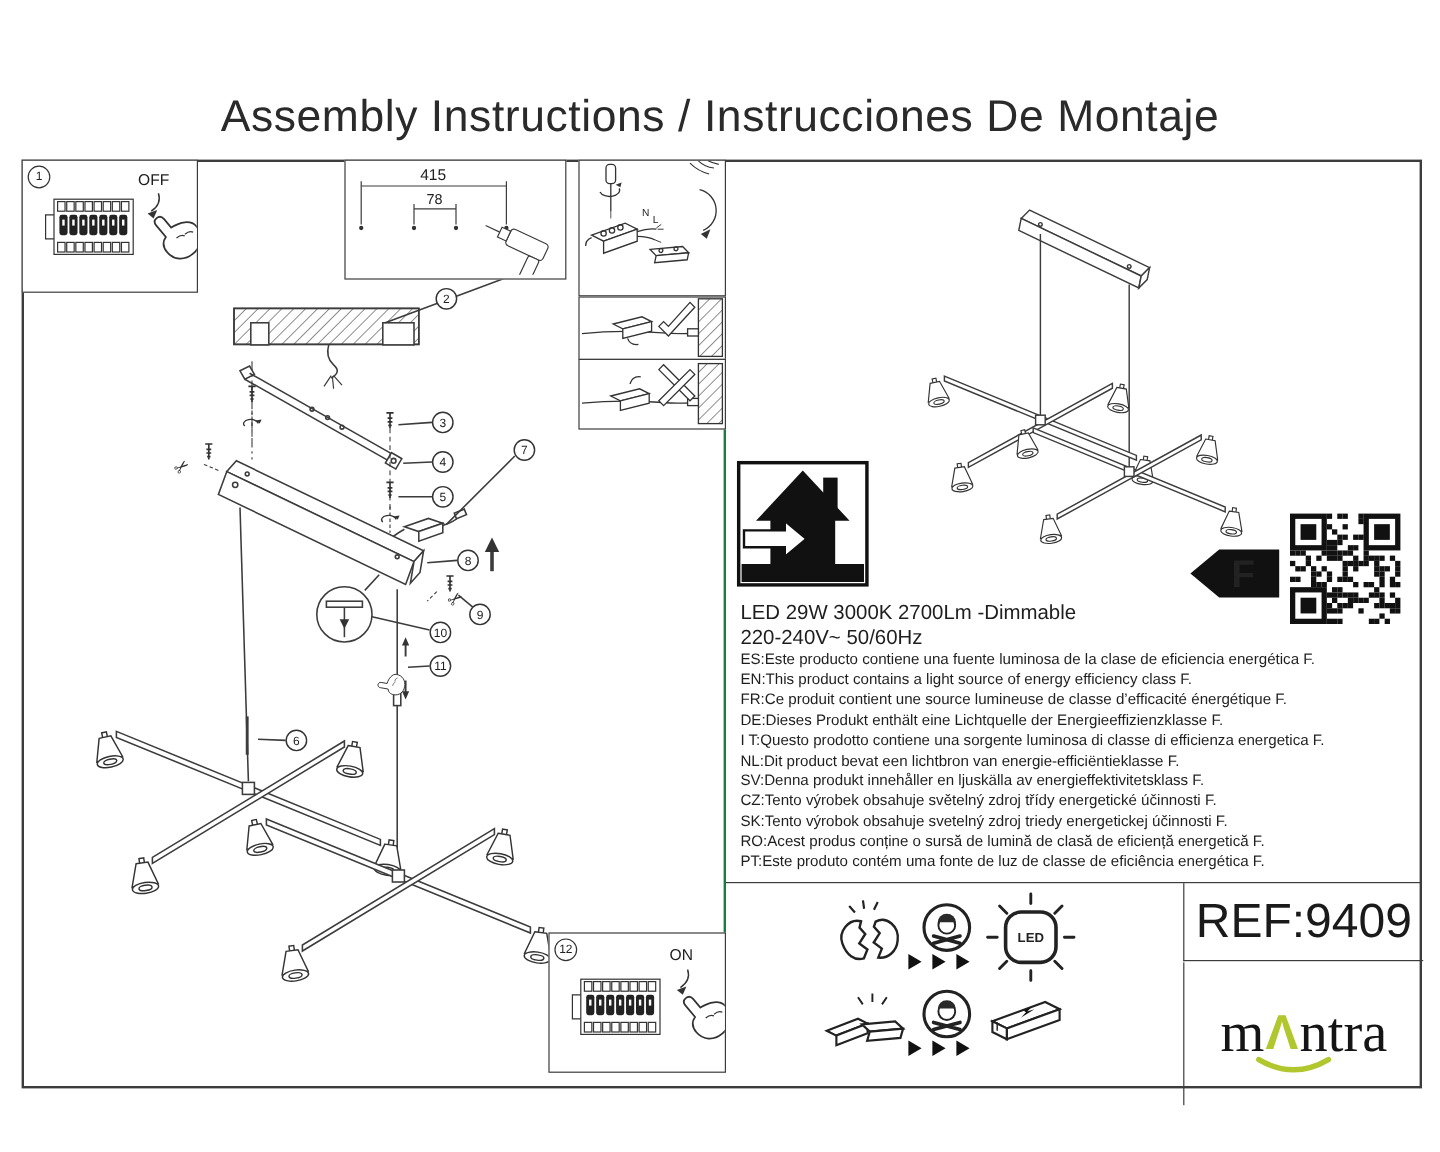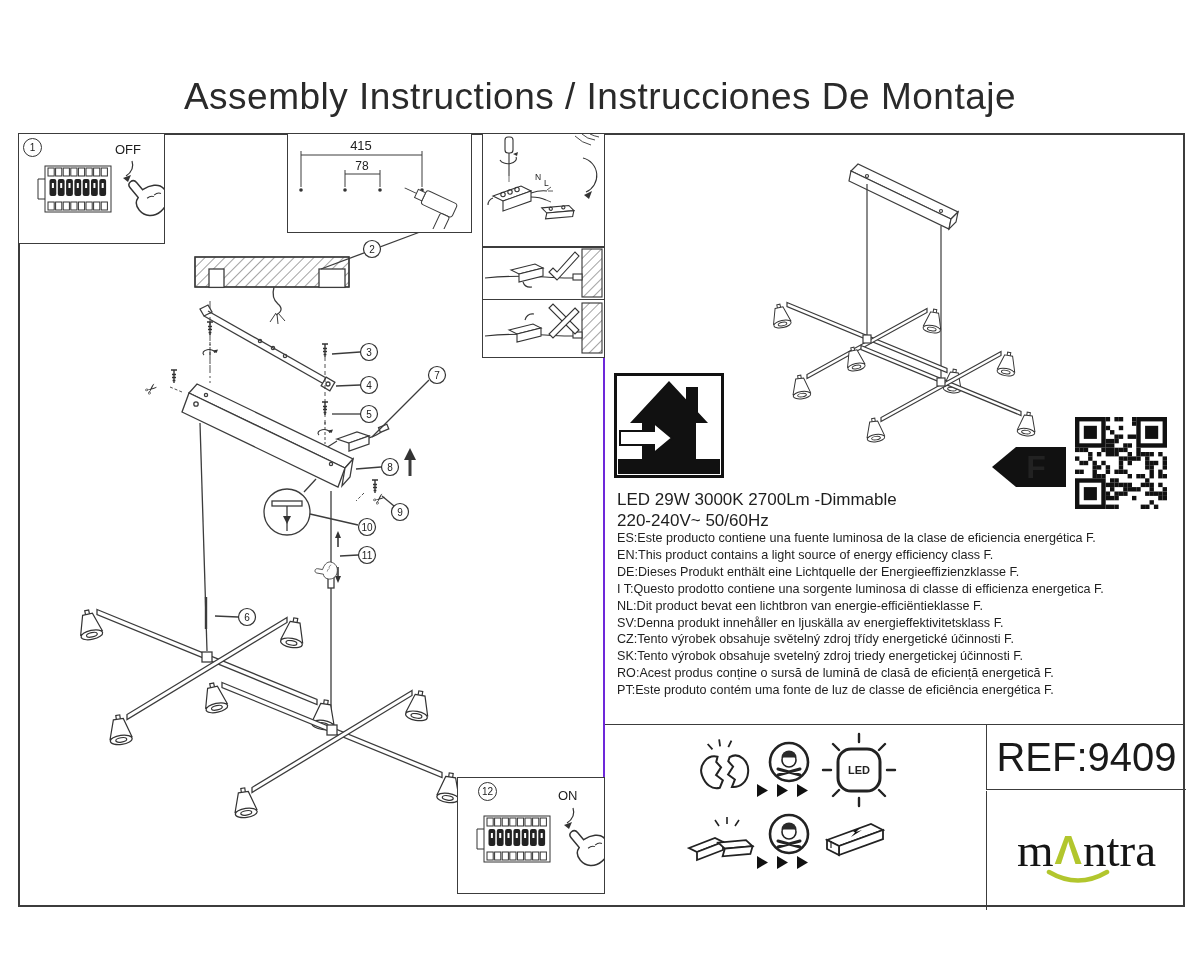--- a/index.html
+++ b/index.html
@@ -2,21 +2,21 @@
 <html><head>
 <meta charset="utf-8">
 <style>
   html,body{margin:0;padding:0;background:#fff;}
   .sheet{position:relative;width:1200px;height:960px;background:#fff;overflow:hidden;
          font-family:"Liberation Sans",sans-serif;color:#222;}
   .page-title{position:absolute;top:76px;left:0;width:100%;text-align:center;
               font-size:37px;font-weight:400;color:#2a2a2a;letter-spacing:0.5px;}
   .frame{position:absolute;left:18px;top:133px;width:1163px;height:770px;border:2px solid #3c3c3c;}
   .left-panel{position:absolute;left:0;top:0;width:583px;height:770px;}
-  .right-panel{position:absolute;left:583px;top:4px;width:580px;height:646px;border-left:2px solid #6d28d9;}
+  .right-panel{position:absolute;left:583px;top:15px;width:580px;height:646px;border-left:2px solid #15803d;}
   .abs{position:absolute;}
   .mini-box{position:absolute;background:#fff;border:1.4px solid #3c3c3c;box-sizing:border-box;z-index:2;}
   .cnum{position:absolute;width:17px;height:17px;border:1.2px solid #333;border-radius:50%;
         display:flex;align-items:center;justify-content:center;font-size:10px;color:#222;background:#fff;z-index:3;}
   .step-label{position:absolute;font-size:13px;font-weight:normal;color:#1c1c1c;z-index:3;}
   svg{display:block;}
   svg text{font-family:"Liberation Sans",sans-serif;fill:#222;}
   svg .scis{font-size:15px;fill:#333;}
   .callout circle{fill:#fff;stroke:#333;stroke-width:1.2;}
   .callout text{font-size:10px;text-anchor:middle;}
@@ -387,21 +387,21 @@
             </g>
             <g>
               <polygon points="66,8 70,4 96,30 92,34" fill="#fff"></polygon>
               <polygon points="92,8 96,12 70,38 66,34" fill="#fff"></polygon>
             </g>
           </g>
         </svg>
       </div>
 
       <div class="mini-box" style="left:437px;top:642px;width:148px;height:117px;">
-        <span class="cnum" style="left:20px;top:4px;">
+        <span class="cnum" style="left:4px;top:4px;">
             <span>12</span>
           </span>
         <span class="step-label" style="left:100px;top:10px;">ON</span>
         <svg width="146" height="114" viewBox="0 0 146 114">
           <g fill="none" stroke="#333" stroke-width="1.2">
             <path d="M115,30 q3,9 -6,15"></path>
             <polygon points="106,47 114,44 111,51" fill="#333" stroke="none"></polygon>
           </g>
           <use href="#sym-breaker" transform="translate(26,38)"></use>
           <use href="#sym-hand" transform="translate(104,62) rotate(-40) scale(1.05)"></use>
@@ -591,20 +591,21 @@
       </svg>
 
       <div class="specs">
         <div>LED 29W 3000K 2700Lm -Dimmable</div>
         <div>220-240V~  50/60Hz</div>
       </div>
 
       <div class="notes">
         <div>ES:Este producto contiene una fuente luminosa de la clase de eficiencia energética F.</div>
         <div>EN:This product contains a light source of energy efficiency class F.</div>
+        <div>FR:Ce produit contient une source lumineuse de classe d’efficacité énergétique F.</div>
         <div>DE:Dieses Produkt enthält eine Lichtquelle der Energieeffizienzklasse F.</div>
         <div>I T:Questo prodotto contiene una sorgente luminosa di classe di efficienza energetica F.</div>
         <div>NL:Dit product bevat een lichtbron van energie-efficiëntieklasse F.</div>
         <div>SV:Denna produkt innehåller en ljuskälla av energieffektivitetsklass F.</div>
         <div>CZ:Tento výrobek obsahuje světelný zdroj třídy energetické účinnosti F.</div>
         <div>SK:Tento výrobok obsahuje svetelný zdroj triedy energetickej účinnosti F.</div>
         <div>RO:Acest produs conține o sursă de lumină de clasă de eficiență energetică F.</div>
         <div>PT:Este produto contém uma fonte de luz de classe de eficiência energética F.</div>
       </div>
 

